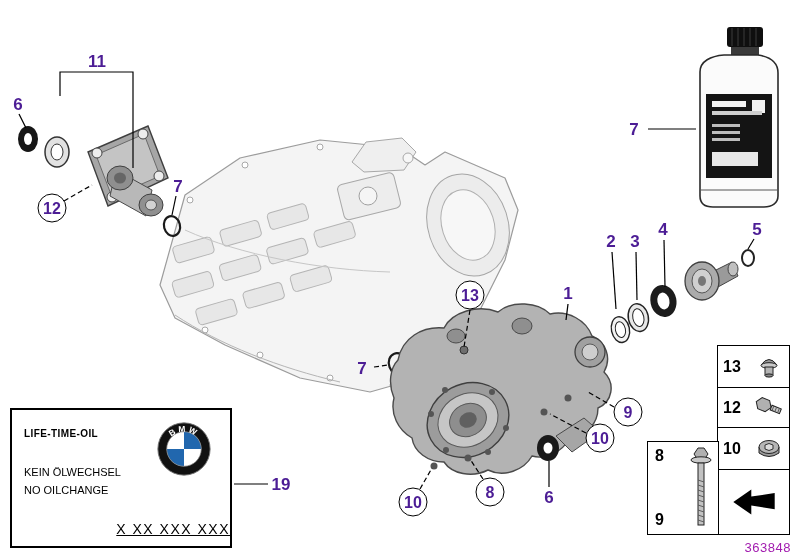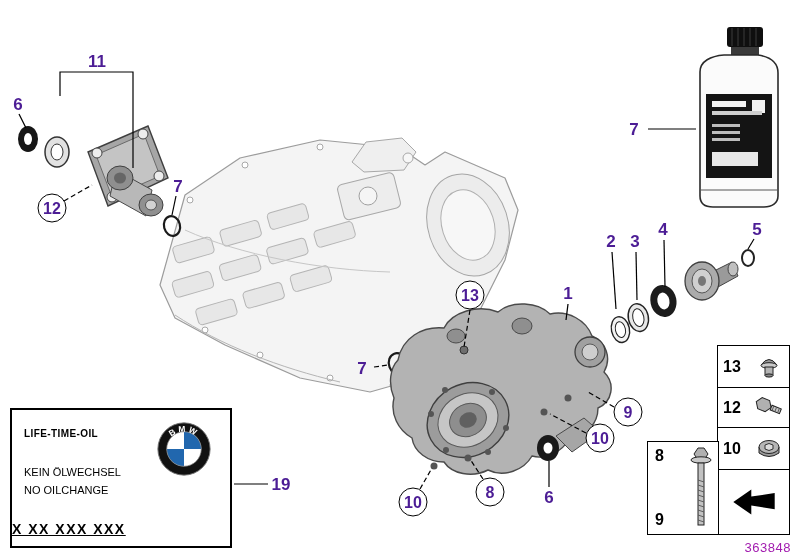--- a/index.html
+++ b/index.html
@@ -7,21 +7,21 @@
   .stage{position:relative;width:800px;height:560px;background:#fff}
   .svg-layer{position:absolute;left:0;top:0}
   
   .co{position:absolute;transform:translate(-50%,-50%);font-weight:bold;font-size:17px;color:#4c1d95;line-height:1;z-index:5;background:transparent}
   .co-circ{width:29px;height:29px;border:1.7px solid #000;border-radius:50%;background:#fff;display:flex;align-items:center;justify-content:center;font-size:16px}
   
   .label-box{position:absolute;left:10px;top:408px;width:222px;height:140px;border:2px solid #000;background:#fff;z-index:4}
   .lb-title{position:absolute;left:12px;top:18px;font-size:10px;font-weight:bold;letter-spacing:.4px}
   .lb-de{position:absolute;left:12px;top:56px;font-size:11px;font-weight:normal}
   .lb-en{position:absolute;left:12px;top:74px;font-size:11px;font-weight:normal}
-  .lb-code{position:absolute;left:0;right:0;bottom:9px;text-align:left;font-size:14px;font-weight:bold;letter-spacing:1.5px;text-decoration:underline}
+  .lb-code{position:absolute;left:0;right:0;bottom:9px;text-align:right;font-size:14px;font-weight:normal;letter-spacing:1.5px;text-decoration:underline}
   .lb-logo{position:absolute;right:18px;top:11px}
   
   .hw-col{position:absolute;left:717px;top:345px;width:73px;height:190px;border:1.5px solid #000;background:#fff;display:flex;flex-direction:column;z-index:4}
   .hw-row{display:flex;align-items:center;justify-content:space-between;padding:0 5px;border-bottom:1.5px solid #000}
   .hw-row.last{border-bottom:none;justify-content:center;flex:1}
   .hw-num{font-weight:bold;font-size:16px;color:#000}
   .hw-boltcell{position:absolute;left:647px;top:441px;width:71.5px;height:94px;border:1.5px solid #000;background:#fff;z-index:4}
   .hw8{position:absolute;left:7px;top:5px}
   .hw9{position:absolute;left:7px;bottom:5px}
   .hw-bolt{position:absolute;right:5px;top:4px}

